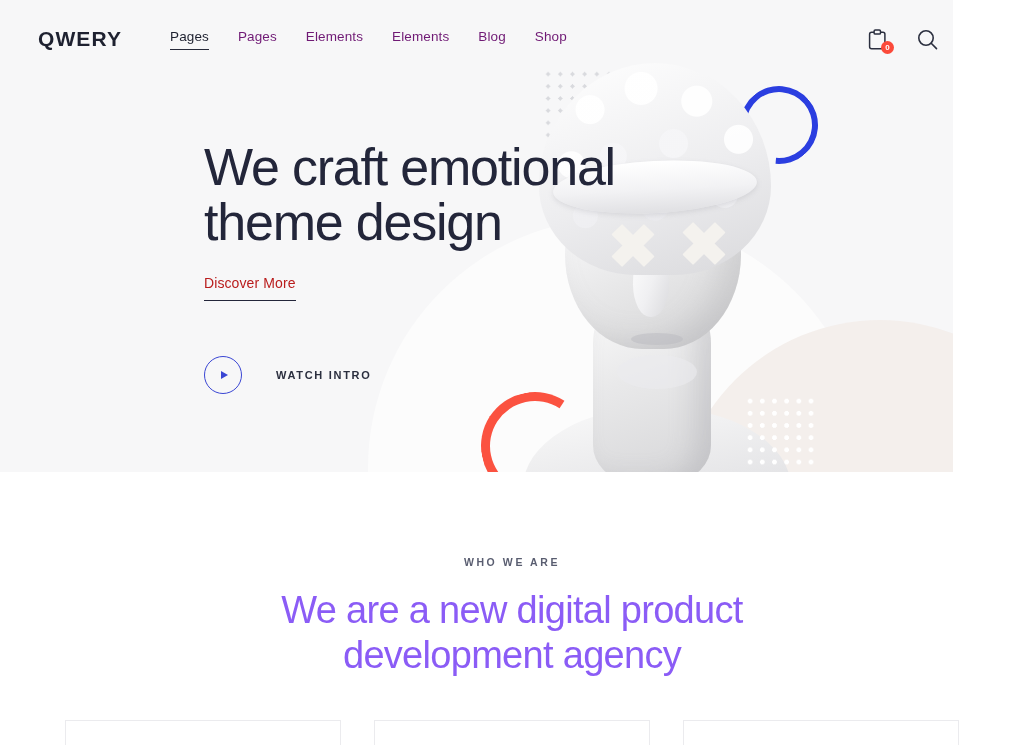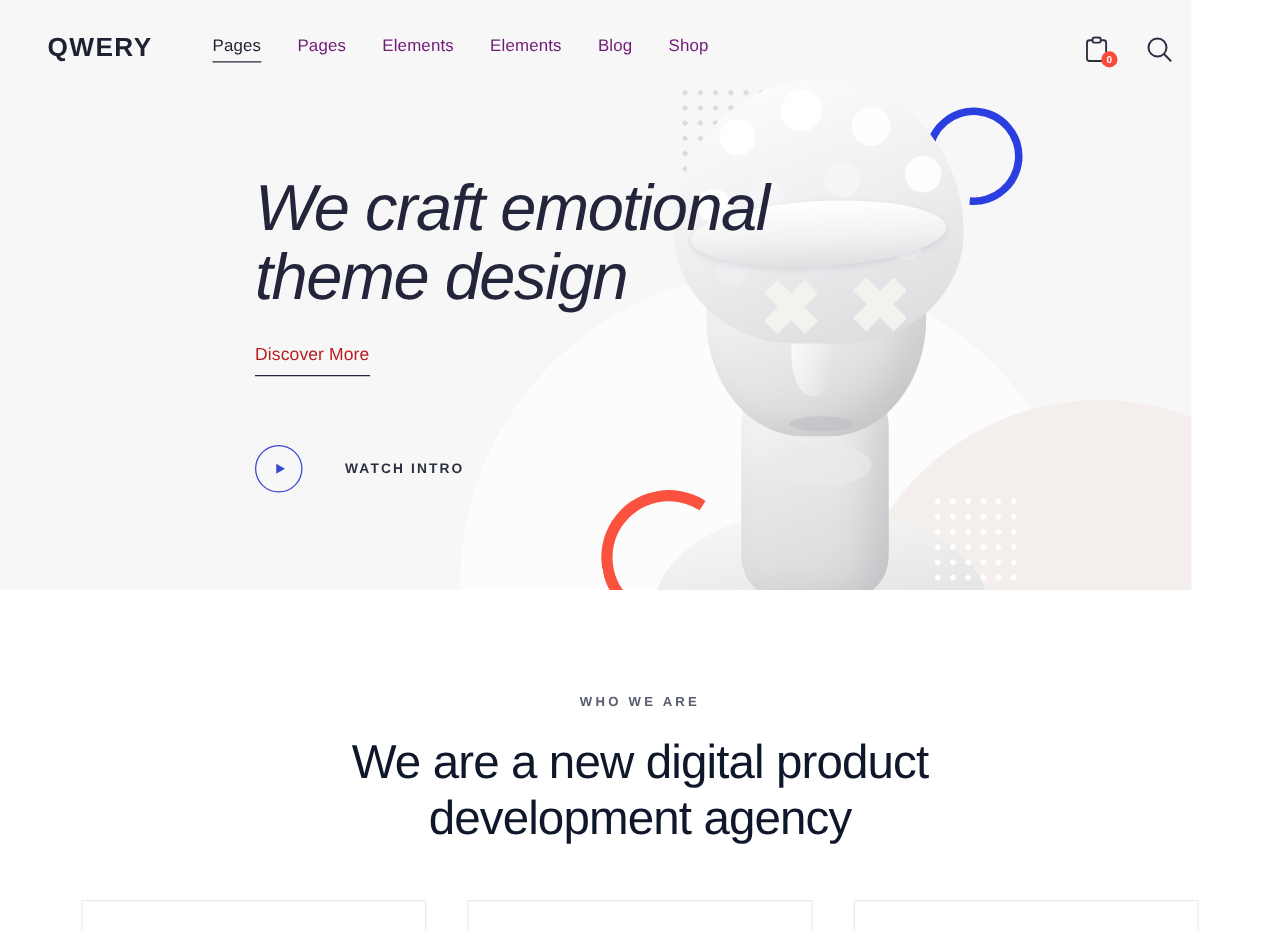--- a/index.html
+++ b/index.html
@@ -264,21 +264,20 @@
     width: 460px;
     z-index: 20;
   }
   .hero-title {
     font-size: 52px;
     line-height: 1.05;
     font-weight: 500;
     letter-spacing: -1.2px;
     color: #23263a;
     white-space: pre-line;
-    font-style: italic;
   }
   .hero-sub {
     margin-top: 26px;
     width: 372px;
     font-size: 13.5px;
     line-height: 2.0;
     color: #8b8e9b;
     letter-spacing: .05px;
   }
   .discover {
@@ -335,21 +334,21 @@
     letter-spacing: 2.6px;
     font-weight: bold;
     color: #595d70;
   }
   .section-title {
     margin-top: 20px;
     font-size: 38px;
     line-height: 1.18;
     font-weight: 500;
     letter-spacing: -0.7px;
-    color: #0f172a;
+    color: #8b5cf6;
     white-space: pre-line;
   }
 
   
   .cards {
     display: flex;
     justify-content: center;
     gap: 33px;
     margin-top: 42px;
   }

